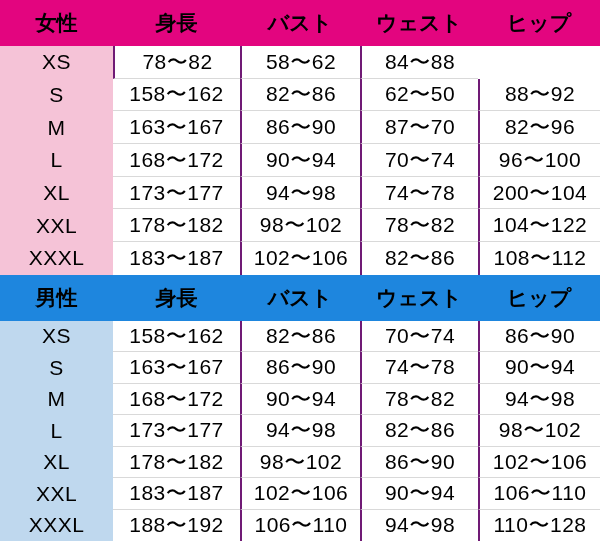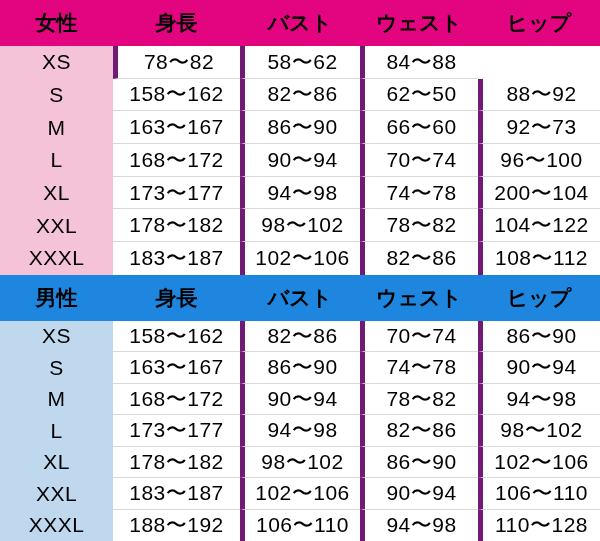--- a/index.html
+++ b/index.html
@@ -41,21 +41,21 @@
     font-weight:500;
     letter-spacing:0.5px;
   }
   .women .size{background:#F5C3D7;}
   .men .size{background:#BFD8EE;}
   .val{
     background:#ffffff;
     border-bottom:1px solid #D9D9D9;
     letter-spacing:0.5px;
   }
-  .val.bl{border-left:5px solid #701a75;}
+  .val.bl{border-left:2px solid #701a75;}
   .row.last .val{border-bottom:none;}
   .bottom-strip{flex:1;background:#ffffff;}
 </style>
 </head>
 <body>
 
 <div class="chart">
 
   <div class="row hdr pink">
     <div class="cell">女性</div>
@@ -76,22 +76,22 @@
       <div class="cell size">S</div>
       <div class="cell val">158〜162</div>
       <div class="cell val bl">82〜86</div>
       <div class="cell val bl">62〜50</div>
       <div class="cell val bl">88〜92</div>
     </div>
     <div class="row">
       <div class="cell size">M</div>
       <div class="cell val">163〜167</div>
       <div class="cell val bl">86〜90</div>
-      <div class="cell val bl">66〜60</div>
-      <div class="cell val bl">92〜73</div>
+      <div class="cell val bl">87〜70</div>
+      <div class="cell val bl">82〜96</div>
     </div>
     <div class="row">
       <div class="cell size">L</div>
       <div class="cell val">168〜172</div>
       <div class="cell val bl">90〜94</div>
       <div class="cell val bl">70〜74</div>
       <div class="cell val bl">96〜100</div>
     </div>
     <div class="row">
       <div class="cell size">XL</div>

